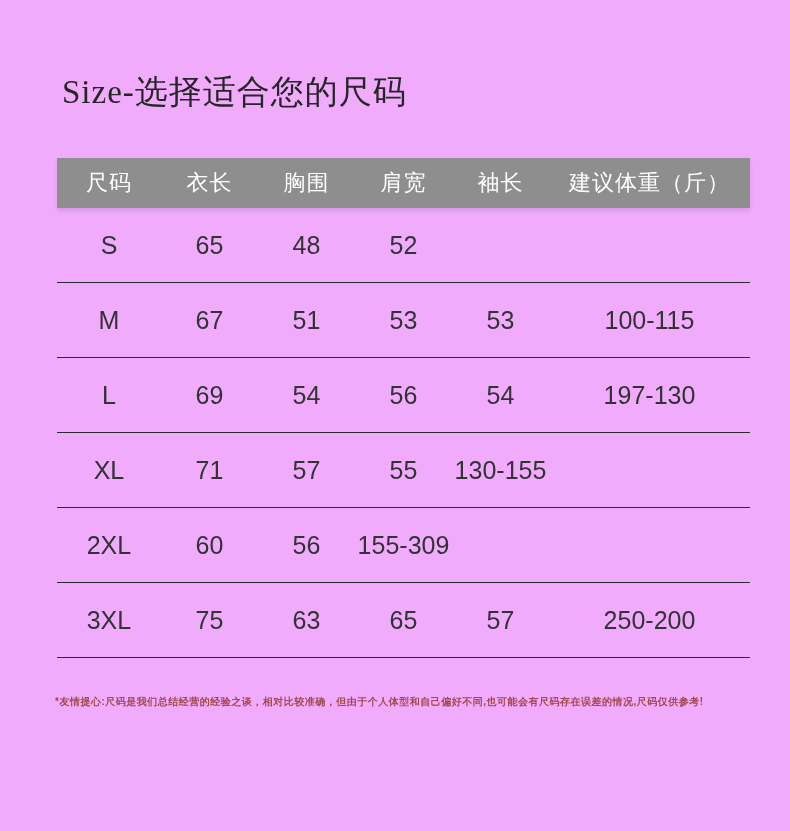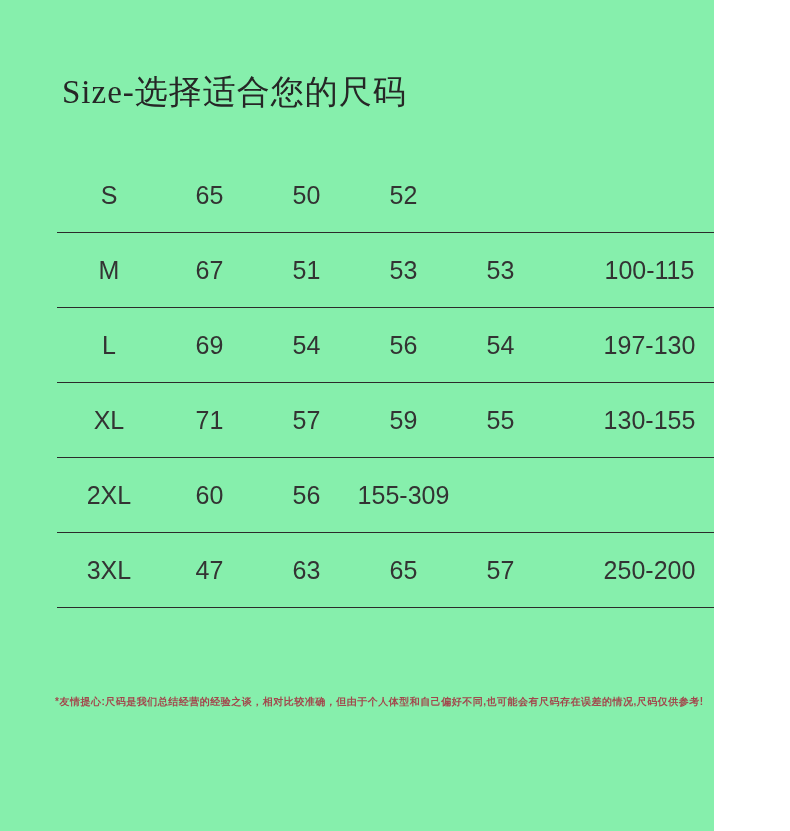--- a/index.html
+++ b/index.html
@@ -2,23 +2,23 @@
 <html><head>
 <meta charset="utf-8">
 <style>
   html, body {
     margin: 0;
     padding: 0;
     background: #ffffff;
   }
   .page {
     position: relative;
-    width: 714px;
+    width: 790px;
     height: 831px;
-    background: #86efac;
+    background: #f0abfc;
     overflow: hidden;
     font-family: "Liberation Sans", "DejaVu Sans", sans-serif;
   }
   .title {
     position: absolute;
     left: 62px;
     top: 70px;
     margin: 0;
     font-family: "Liberation Serif", "DejaVu Serif", serif;
     font-weight: 400;
@@ -77,27 +77,35 @@
 </style>
 </head>
 <body>
 
 <div class="page">
 
   <h1 class="title">Size-选择适合您的尺码</h1>
 
   <div class="size-table">
 
+    <div class="thead">
+      <div class="th">尺码</div>
+      <div class="th">衣长</div>
+      <div class="th">胸围</div>
+      <div class="th">肩宽</div>
+      <div class="th">袖长</div>
+      <div class="th">建议体重（斤）</div>
+    </div>
 
     <div class="tbody">
 
       <div class="tr">
         <div class="td">S</div>
         <div class="td">65</div>
-        <div class="td">50</div>
+        <div class="td">48</div>
         <div class="td">52</div>
       </div>
 
       <div class="tr">
         <div class="td">M</div>
         <div class="td">67</div>
         <div class="td">51</div>
         <div class="td">53</div>
         <div class="td">53</div>
         <div class="td">100-115</div>
@@ -109,35 +117,34 @@
         <div class="td">54</div>
         <div class="td">56</div>
         <div class="td">54</div>
         <div class="td">197-130</div>
       </div>
 
       <div class="tr">
         <div class="td">XL</div>
         <div class="td">71</div>
         <div class="td">57</div>
-        <div class="td">59</div>
         <div class="td">55</div>
         <div class="td">130-155</div>
       </div>
 
       <div class="tr">
         <div class="td">2XL</div>
         <div class="td">60</div>
         <div class="td">56</div>
         <div class="td">155-309</div>
       </div>
 
       <div class="tr">
         <div class="td">3XL</div>
-        <div class="td">47</div>
+        <div class="td">75</div>
         <div class="td">63</div>
         <div class="td">65</div>
         <div class="td">57</div>
         <div class="td">250-200</div>
       </div>
 
     </div>
   </div>
 
   <p class="footnote">*友情提心:尺码是我们总结经营的经验之谈，相对比较准确，但由于个人体型和自己偏好不同,也可能会有尺码存在误差的情况,尺码仅供参考!</p>

